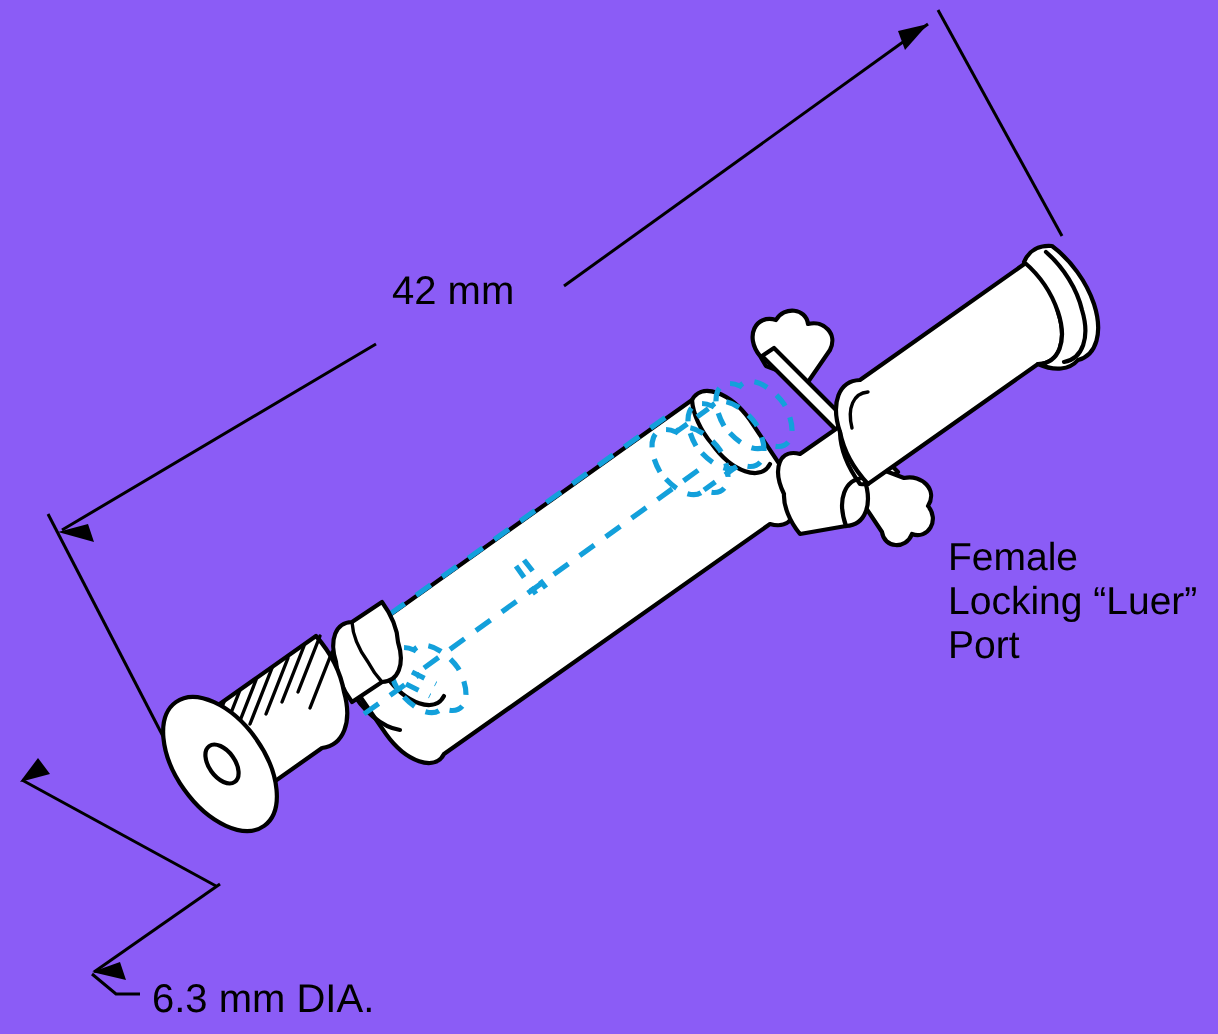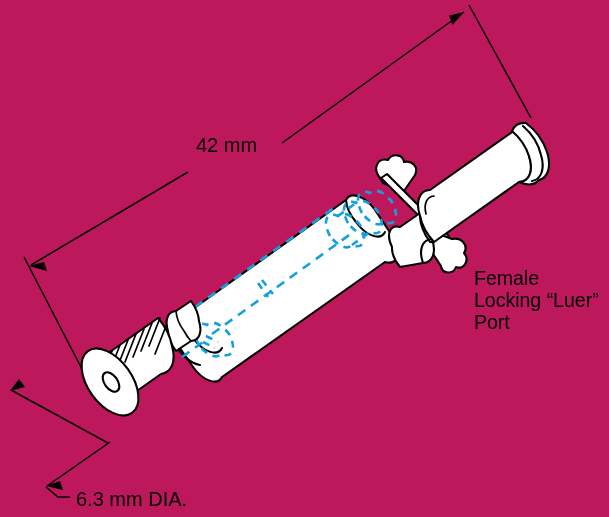--- a/index.html
+++ b/index.html
@@ -10,21 +10,21 @@
   body {
     width: 609px;
     height: 517px;
     overflow: hidden;
     font-family: "Liberation Sans", sans-serif;
   }
   #drawing-root {
     position: relative;
     width: 609px;
     height: 517px;
-    background: #be185d;
+    background: #8b5cf6;
   }
   svg#tech-drawing {
     display: block;
     width: 609px;
     height: 517px;
   }
   .outline {
     fill: #ffffff;
     stroke: #000000;
     stroke-width: 2.1;

